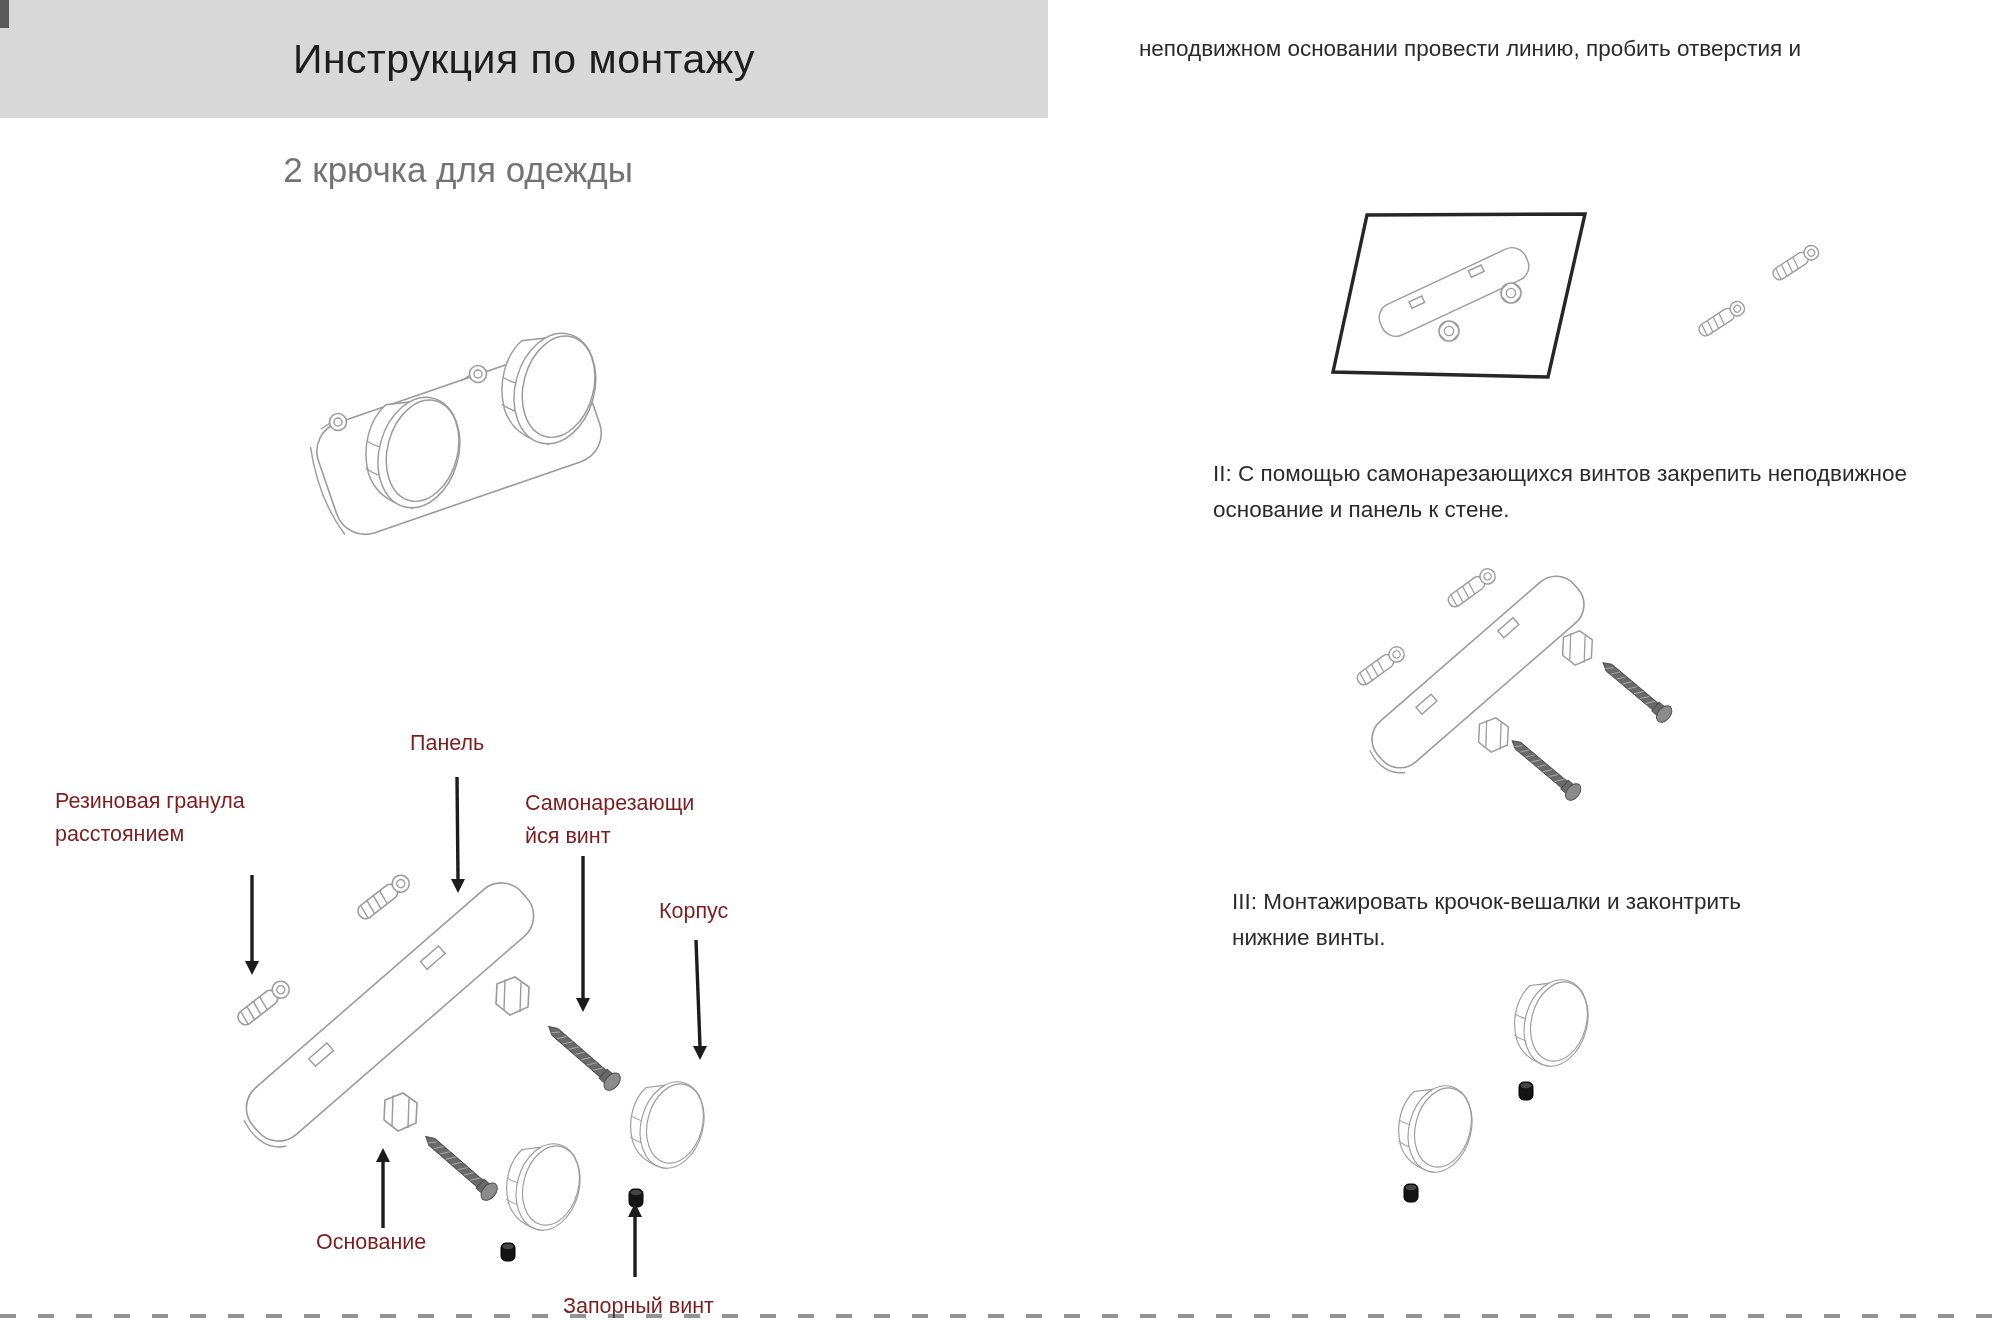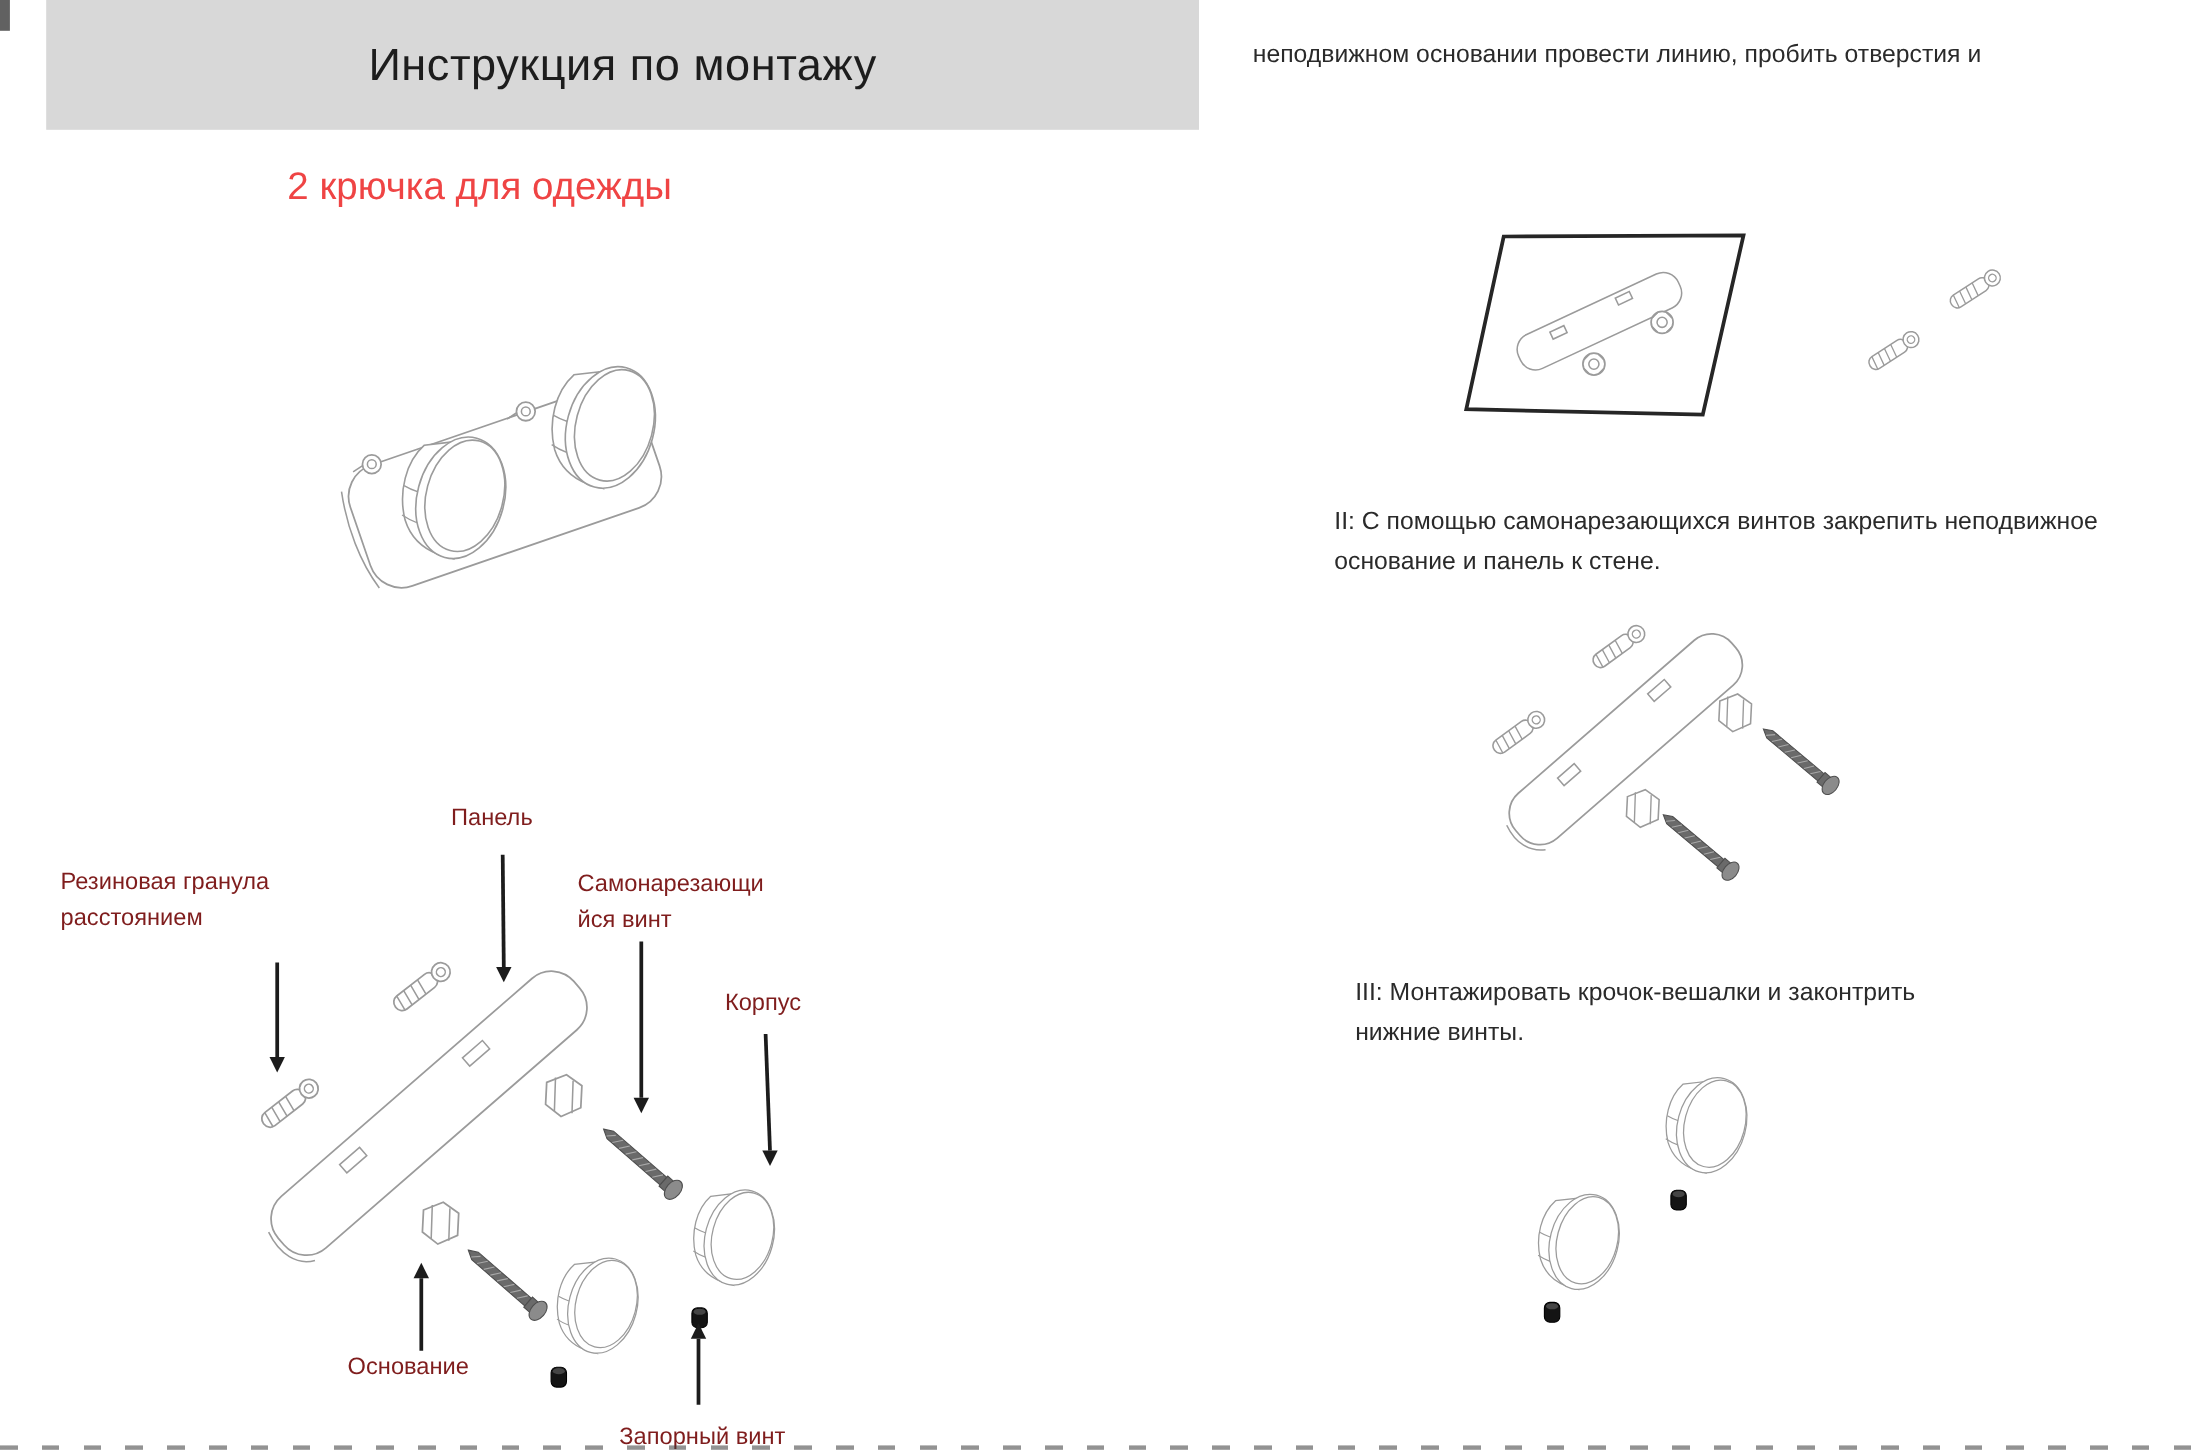--- a/index.html
+++ b/index.html
@@ -5,23 +5,23 @@
   :root{
     --banner-bg:#d8d8d8; --text:#262626; --line-art:#9b9b9b;
     --dark-metal:#6a6a6a; --arrow:#1c1c1c;
   }
   *{margin:0;padding:0;box-sizing:border-box;}
   html,body{width:2000px;height:1321px;background:#fff;overflow:hidden;
     font-family:"Liberation Sans","DejaVu Sans",sans-serif;color:var(--text);}
   .abs{position:absolute;}
   
   .banner{left:0;top:0;width:1048px;height:118px;background:var(--banner-bg);
-    display:flex;align-items:center;justify-content:center;margin-left:42px;}
+    display:flex;align-items:center;justify-content:center;}
   .title{font-size:41px;letter-spacing:.5px;color:#1d1d1d;}
-  .subtitle{left:216px;top:150px;width:440px;text-align:center;font-size:35px;color:#ef4444;}
+  .subtitle{left:238px;top:150px;width:440px;text-align:center;font-size:35px;color:#737373;}
   
   .step{font-size:22.5px;line-height:37px;color:#2a2a2a;}
   .step1{left:1030px;top:30px;width:880px;text-align:center;}
   .step2{left:1213px;top:456px;width:792px;text-align:left;line-height:36px;}
   .step3{left:1232px;top:884px;width:700px;text-align:left;line-height:36px;}
   
   .plabel{font-size:21.5px;line-height:33px;color:#7f1d1d;white-space:nowrap;}
   
   .lw{fill:#fff;stroke:var(--line-art);stroke-width:1.6;}
   .lo{fill:none;stroke:var(--line-art);stroke-width:1.4;}

